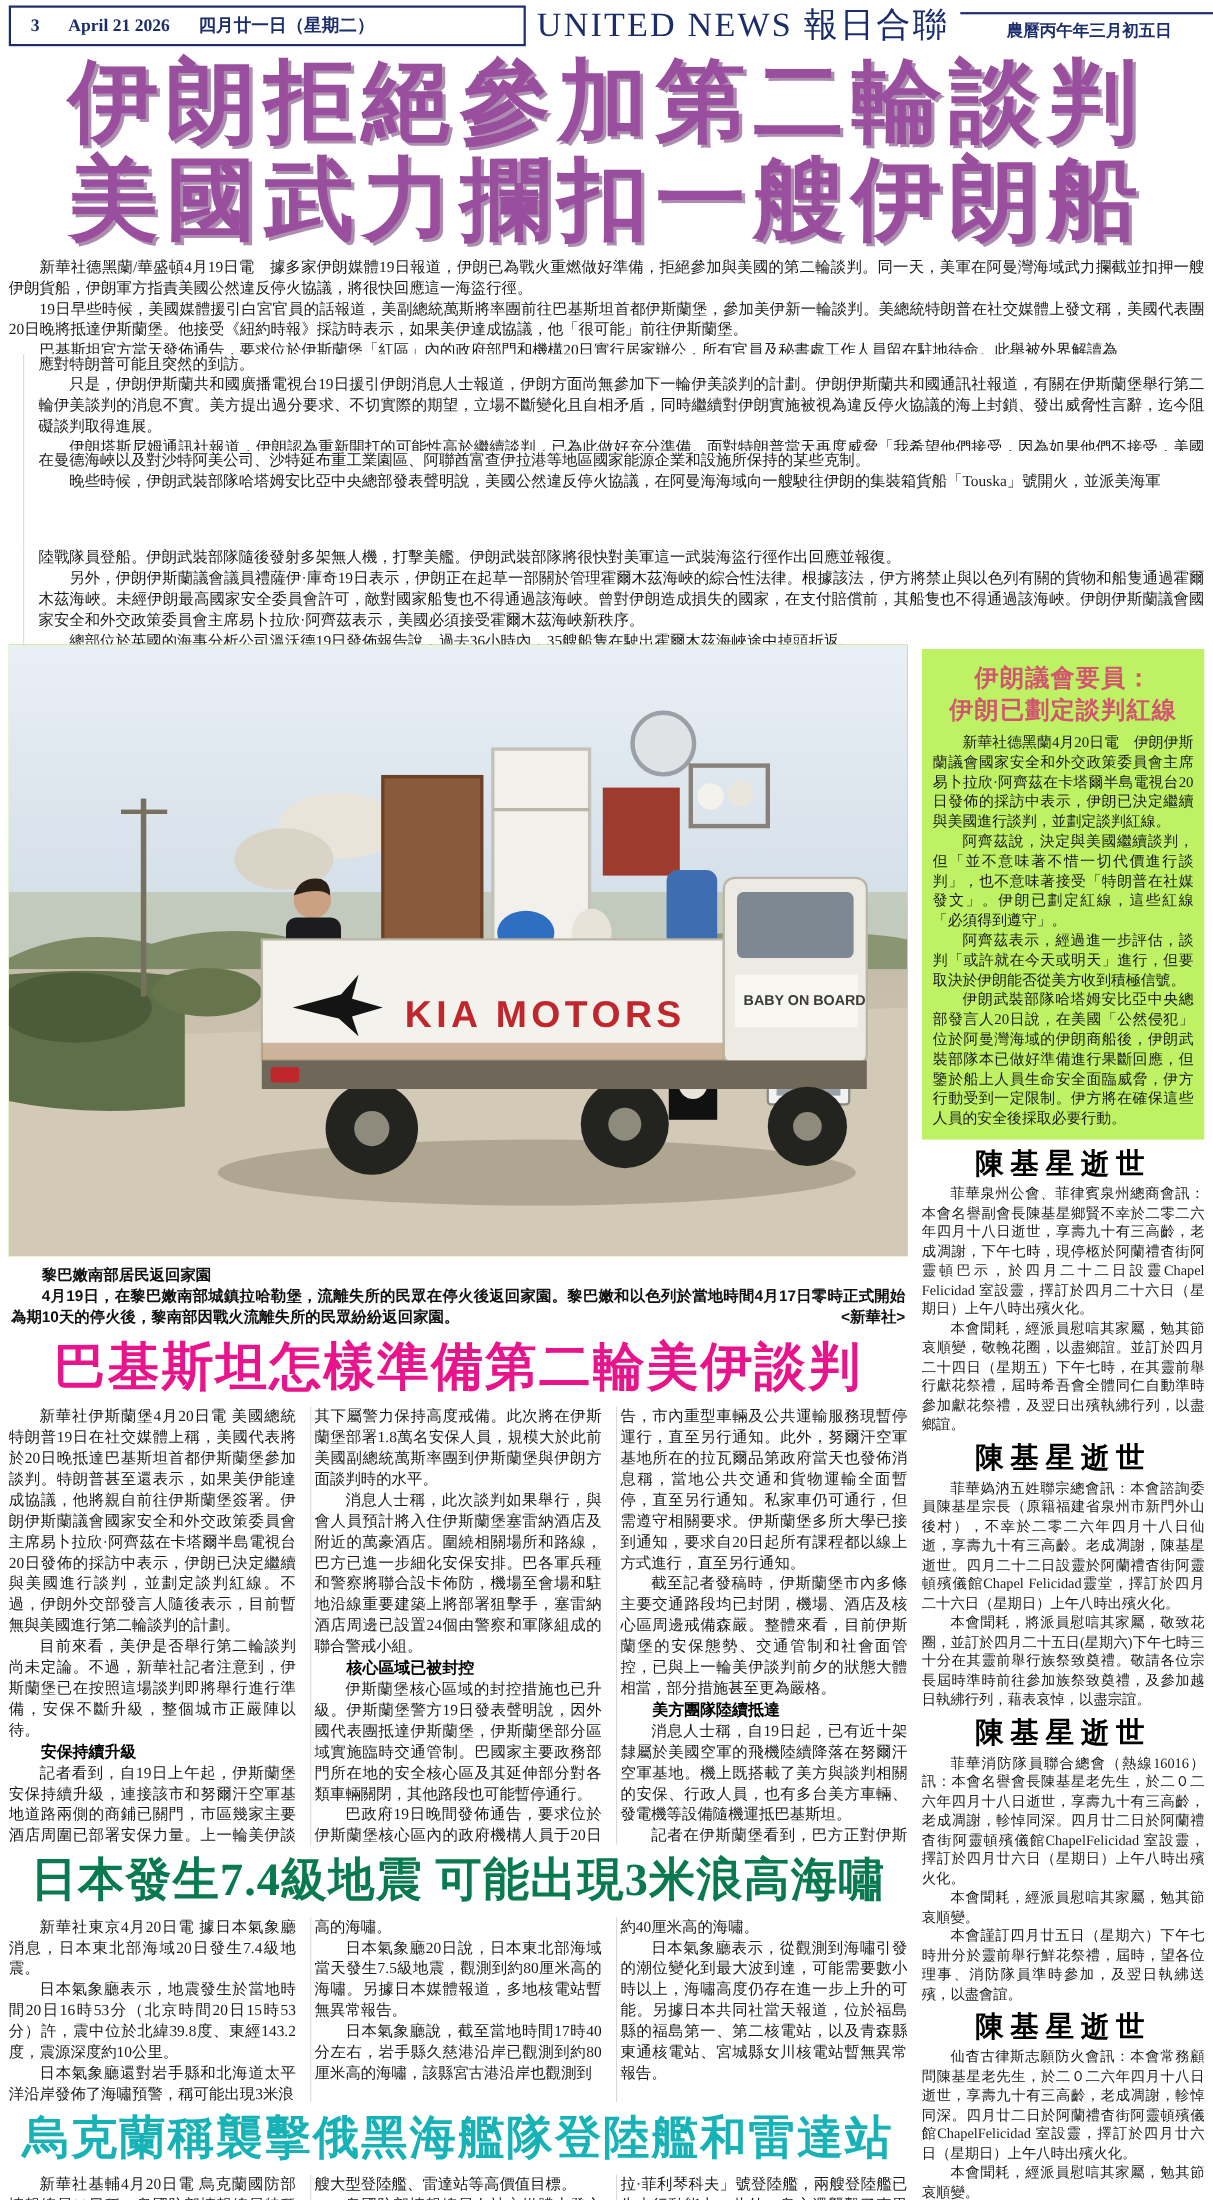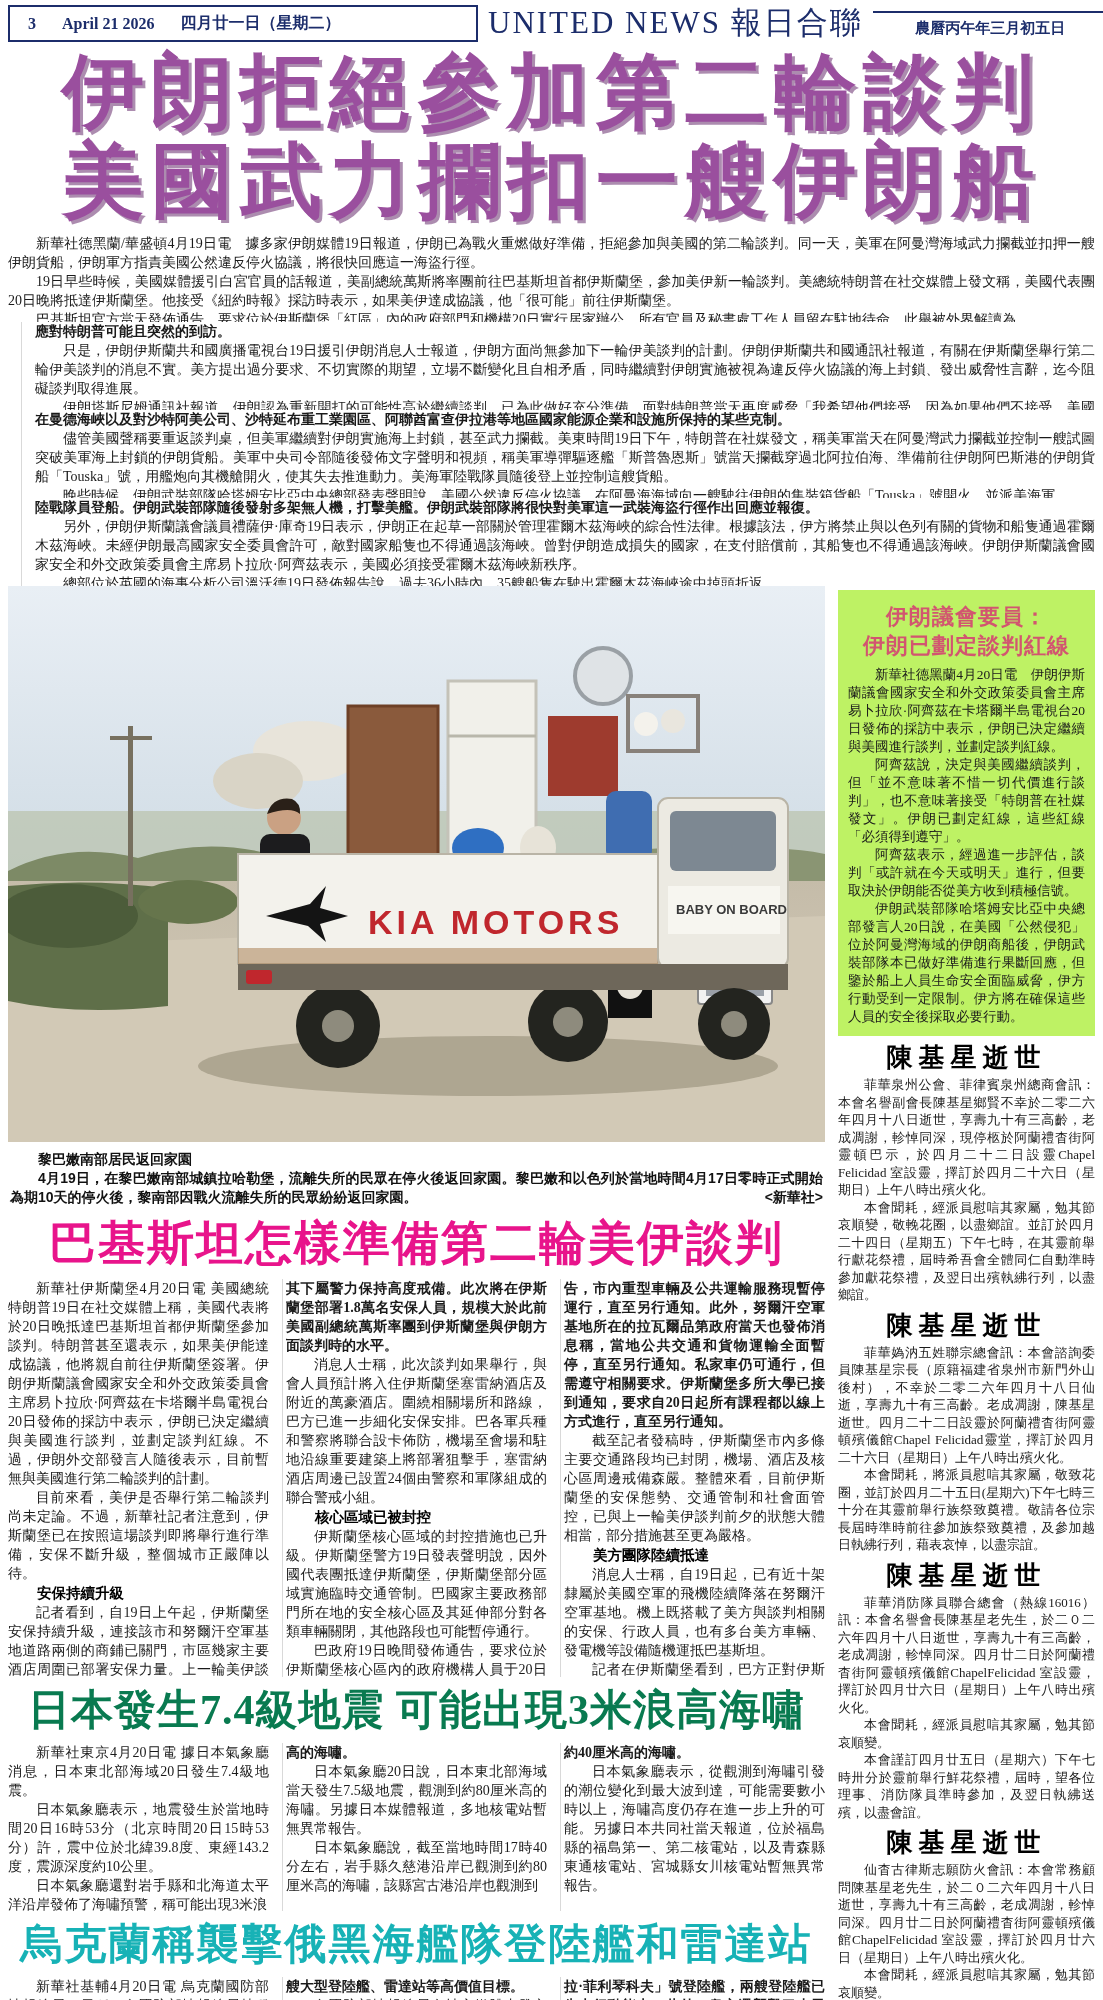--- a/index.html
+++ b/index.html
@@ -35,21 +35,21 @@
     font-family:"Liberation Serif","DejaVu Serif",serif; font-weight:900;
     font-size:82px; line-height:89px; letter-spacing:7px; padding-top:4px;
     text-shadow:3px 3px 0 rgba(104,46,110,.55);
     white-space:nowrap;
   }
   
   .cols { display:flex; padding:0 8px; }
   .col { flex:1; overflow:hidden; }
   .col + .col { border-left:1px solid #d9d9d9; margin-left:13px; padding-left:13px; }
   .col p { font-size:14px; line-height:19px; text-align:justify; text-indent:2em; }
-  .col p.cont { text-indent:0;font-weight:bold; }
+  .col p.cont { text-indent:0; }
   .col h4 {
     font-family:"Liberation Sans","DejaVu Sans",sans-serif;
     font-size:14.5px; line-height:20px; text-indent:2em; color:#000;
   }
   .lead-cols { height:352px; margin-top:8px;flex-direction:column; }
   
   .split { display:flex; padding:0 8px; gap:13px; }
   .split-left { width:817px; flex:none; }
   .split-right { flex:1; overflow:hidden; }
   .photo-frame { width:817px; height:556px; overflow:hidden; background:#84cc16; }
@@ -117,21 +117,20 @@
         <p>19日早些時候，美國媒體援引白宮官員的話報道，美副總統萬斯將率團前往巴基斯坦首都伊斯蘭堡，參加美伊新一輪談判。美總統特朗普在社交媒體上發文稱，美國代表團20日晚將抵達伊斯蘭堡。他接受《紐約時報》採訪時表示，如果美伊達成協議，他「很可能」前往伊斯蘭堡。</p>
         <p>巴基斯坦官方當天發佈通告，要求位於伊斯蘭堡「紅區」內的政府部門和機構20日實行居家辦公，所有官員及秘書處工作人員留在駐地待命。此舉被外界解讀為</p>
       </div>
     <div class="col">
         <p class="cont">應對特朗普可能且突然的到訪。</p>
         <p>只是，伊朗伊斯蘭共和國廣播電視台19日援引伊朗消息人士報道，伊朗方面尚無參加下一輪伊美談判的計劃。伊朗伊斯蘭共和國通訊社報道，有關在伊斯蘭堡舉行第二輪伊美談判的消息不實。美方提出過分要求、不切實際的期望，立場不斷變化且自相矛盾，同時繼續對伊朗實施被視為違反停火協議的海上封鎖、發出威脅性言辭，迄今阻礙談判取得進展。</p>
         <p>伊朗塔斯尼姆通訊社報道，伊朗認為重新開打的可能性高於繼續談判，已為此做好充分準備。面對特朗普當天再度威脅「我希望他們接受，因為如果他們不接受，美國將摧毀伊朗的每一個發電廠和每一座橋梁。好說話的日子結束了」，伊朗方面表示，如果戰事重新爆發，伊朗基礎設施成為攻擊目標，伊朗將徹底放棄此前</p>
       </div>
     <div class="col">
         <p class="cont">在曼德海峽以及對沙特阿美公司、沙特延布重工業園區、阿聯酋富查伊拉港等地區國家能源企業和設施所保持的某些克制。</p>
-        <p>儘管美國聲稱要重返談判桌，但美軍繼續對伊朗實施海上封鎖，甚至武力攔截。美東時間19日下午，特朗普在社媒發文，稱美軍當天在阿曼灣武力攔截並控制一艘試圖突破美軍海上封鎖的伊朗貨船。美軍中央司令部隨後發佈文字聲明和視頻，稱美軍導彈驅逐艦「斯普魯恩斯」號當天攔截穿過北阿拉伯海、準備前往伊朗阿巴斯港的伊朗貨船「Touska」號，用艦炮向其機艙開火，使其失去推進動力。美海軍陸戰隊員隨後登上並控制這艘貨船。</p>
         <p>晚些時候，伊朗武裝部隊哈塔姆安比亞中央總部發表聲明說，美國公然違反停火協議，在阿曼海海域向一艘駛往伊朗的集裝箱貨船「Touska」號開火，並派美海軍</p>
       </div>
     <div class="col">
         <p class="cont">陸戰隊員登船。伊朗武裝部隊隨後發射多架無人機，打擊美艦。伊朗武裝部隊將很快對美軍這一武裝海盜行徑作出回應並報復。</p>
         <p>另外，伊朗伊斯蘭議會議員禮薩伊·庫奇19日表示，伊朗正在起草一部關於管理霍爾木茲海峽的綜合性法律。根據該法，伊方將禁止與以色列有關的貨物和船隻通過霍爾木茲海峽。未經伊朗最高國家安全委員會許可，敵對國家船隻也不得通過該海峽。曾對伊朗造成損失的國家，在支付賠償前，其船隻也不得通過該海峽。伊朗伊斯蘭議會國家安全和外交政策委員會主席易卜拉欣·阿齊茲表示，美國必須接受霍爾木茲海峽新秩序。</p>
         <p>總部位於英國的海事分析公司溫沃德19日發佈報告說，過去36小時內，35艘船隻在駛出霍爾木茲海峽途中掉頭折返。</p>
       </div>
   </div>
 
   <div class="split">
@@ -286,21 +285,21 @@
             <p>新華社德黑蘭4月20日電　伊朗伊斯蘭議會國家安全和外交政策委員會主席易卜拉欣·阿齊茲在卡塔爾半島電視台20日發佈的採訪中表示，伊朗已決定繼續與美國進行談判，並劃定談判紅線。</p>
             <p>阿齊茲說，決定與美國繼續談判，但「並不意味著不惜一切代價進行談判」，也不意味著接受「特朗普在社媒發文」。伊朗已劃定紅線，這些紅線「必須得到遵守」。</p>
             <p>阿齊茲表示，經過進一步評估，談判「或許就在今天或明天」進行，但要取決於伊朗能否從美方收到積極信號。</p>
             <p>伊朗武裝部隊哈塔姆安比亞中央總部發言人20日說，在美國「公然侵犯」位於阿曼灣海域的伊朗商船後，伊朗武裝部隊本已做好準備進行果斷回應，但鑒於船上人員生命安全面臨威脅，伊方行動受到一定限制。伊方將在確保這些人員的安全後採取必要行動。</p>
           </div>
       </div>
 
       <div class="obit">
         <div class="obit-title">陳基星逝世</div>
         <div>
-            <p>菲華泉州公會、菲律賓泉州總商會訊：本會名譽副會長陳基星鄉賢不幸於二零二六年四月十八日逝世，享壽九十有三高齡，老成凋謝，軫悼同深，現停柩於阿蘭禮杳街阿靈頓巴示，於四月二十二日設靈Chapel Felicidad 室設靈，擇訂於四月二十六日（星期日）上午八時出殯火化。</p>
+            <p>菲華泉州公會、菲律賓泉州總商會訊：本會名譽副會長陳基星鄉賢不幸於二零二六年四月十八日逝世，享壽九十有三高齡，老成凋謝，下午七時，現停柩於阿蘭禮杳街阿靈頓巴示，於四月二十二日設靈Chapel Felicidad 室設靈，擇訂於四月二十六日（星期日）上午八時出殯火化。</p>
             <p>本會聞耗，經派員慰唁其家屬，勉其節哀順變，敬輓花圈，以盡鄉誼。並訂於四月二十四日（星期五）下午七時，在其靈前舉行獻花祭禮，屆時希吾會全體同仁自動準時參加獻花祭禮，及翌日出殯執紼行列，以盡鄉誼。</p>
           </div>
       </div>
       <div class="obit">
         <div class="obit-title">陳基星逝世</div>
         <div>
             <p>菲華媯汭五姓聯宗總會訊：本會諮詢委員陳基星宗長（原籍福建省泉州市新門外山後村），不幸於二零二六年四月十八日仙逝，享壽九十有三高齡。老成凋謝，陳基星逝世。四月二十二日設靈於阿蘭禮杳街阿靈頓殯儀館Chapel Felicidad靈堂，擇訂於四月二十六日（星期日）上午八時出殯火化。</p>
             <p>本會聞耗，將派員慰唁其家屬，敬致花圈，並訂於四月二十五日(星期六)下午七時三十分在其靈前舉行族祭致奠禮。敬請各位宗長屆時準時前往參加族祭致奠禮，及參加越日執紼行列，藉表哀悼，以盡宗誼。</p>
           </div>
       </div>

